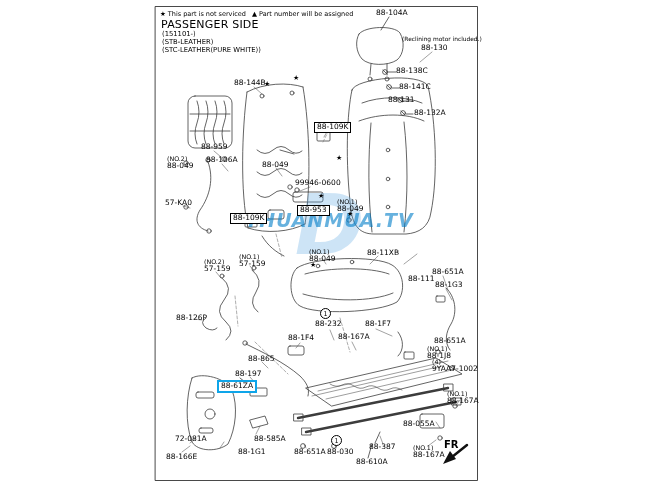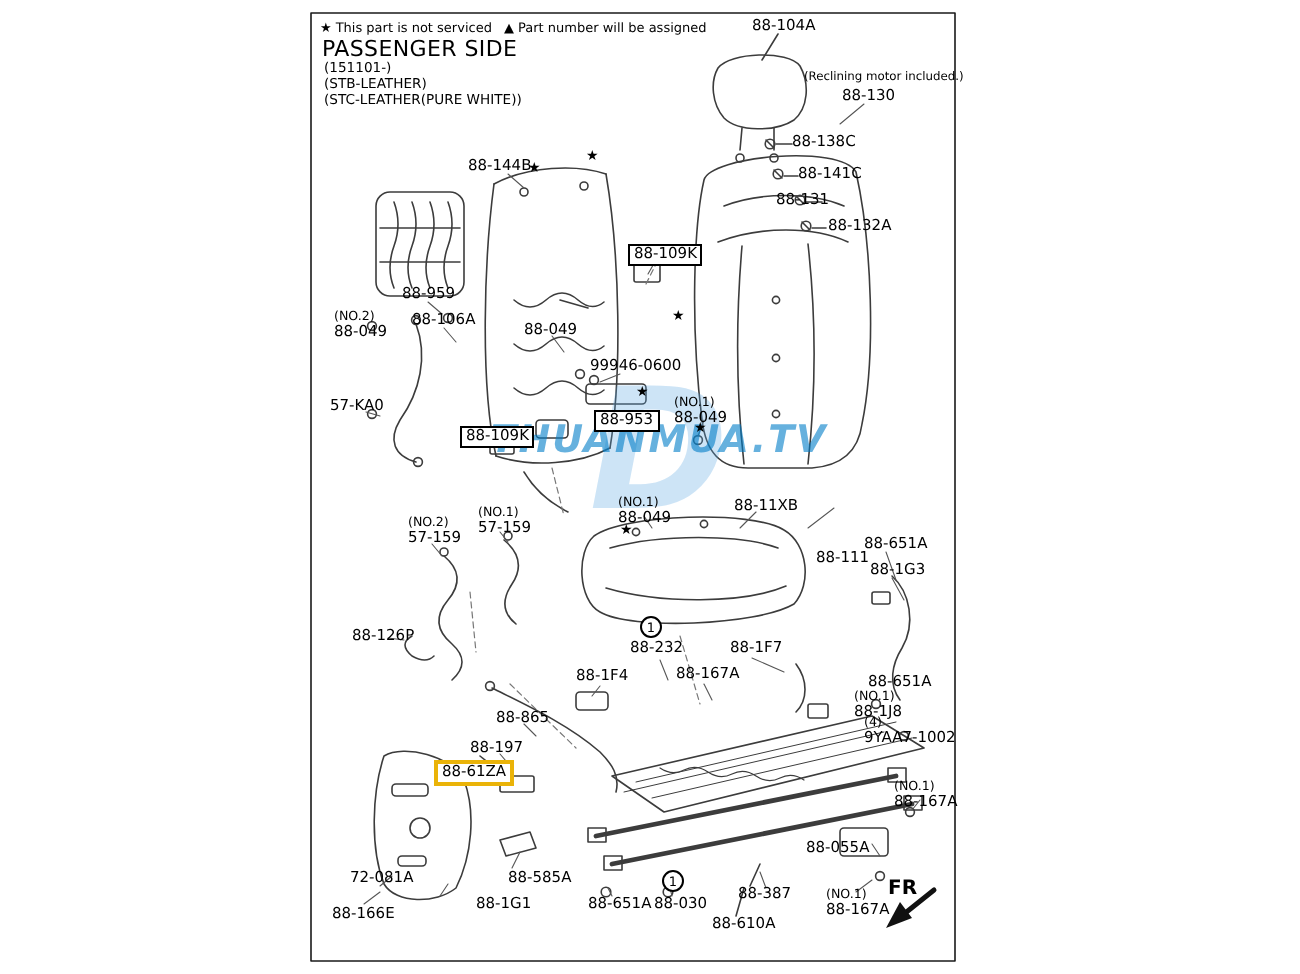--- a/index.html
+++ b/index.html
@@ -11,21 +11,21 @@
   .wm-mono{font-size:84px;font-weight:bold;font-style:italic;line-height:0.85;color:rgba(90,165,225,0.30);}
   .wm-brand{margin-top:-52px;font-size:19px;font-weight:bold;font-style:italic;letter-spacing:1px;color:rgba(0,125,200,0.60);}
   .wm-tag{margin-top:1px;font-size:9.5px;font-weight:bold;letter-spacing:4.5px;color:rgba(0,125,200,0.55);}
   .legend-item{position:absolute;top:10px;font-size:6.5px;color:#000;z-index:4;white-space:nowrap;}
   .legend-item .sym{margin-right:2px;}
   .title{position:absolute;left:161px;top:18px;font-size:11px;font-weight:normal;letter-spacing:0.2px;z-index:4;color:#000;}
   .subtitle{position:absolute;left:162px;font-size:6.8px;z-index:4;color:#000;white-space:nowrap;}
   .part-label{position:absolute;z-index:3;display:flex;flex-direction:column;align-items:flex-start;font-size:7.5px;line-height:1.15;color:#000;white-space:nowrap;}
   .part-label .prefix{font-size:6.3px;}
   .part-label.boxed .code{border:1px solid #000;padding:0 2px;background:#fff;}
-  .part-label.highlight .code{border:2px solid #eab308;padding:0 2px;background:#fff;}
+  .part-label.highlight .code{border:2px solid #0ea5e9;padding:0 2px;background:#fff;}
   .part-label.note .code{font-size:5.9px;}
   .circled-marker{position:absolute;z-index:3;width:9px;height:9px;border:1px solid #000;border-radius:50%;background:#fff;font-size:6.5px;display:flex;align-items:center;justify-content:center;color:#000;}
   .star-marker{position:absolute;z-index:3;font-size:7px;color:#000;}
   .fr{position:absolute;left:444px;top:439px;z-index:4;font-size:10px;font-weight:bold;color:#000;}
 </style>
 </head>
 <body>
 
 <div class="page">
 

